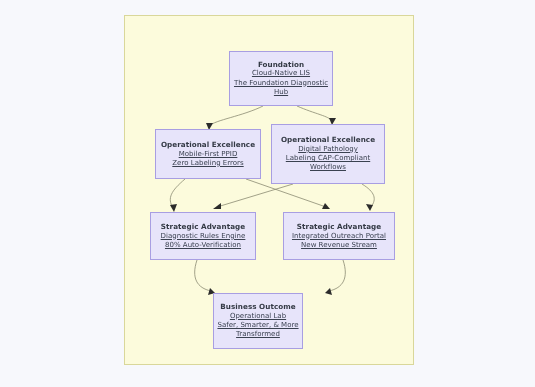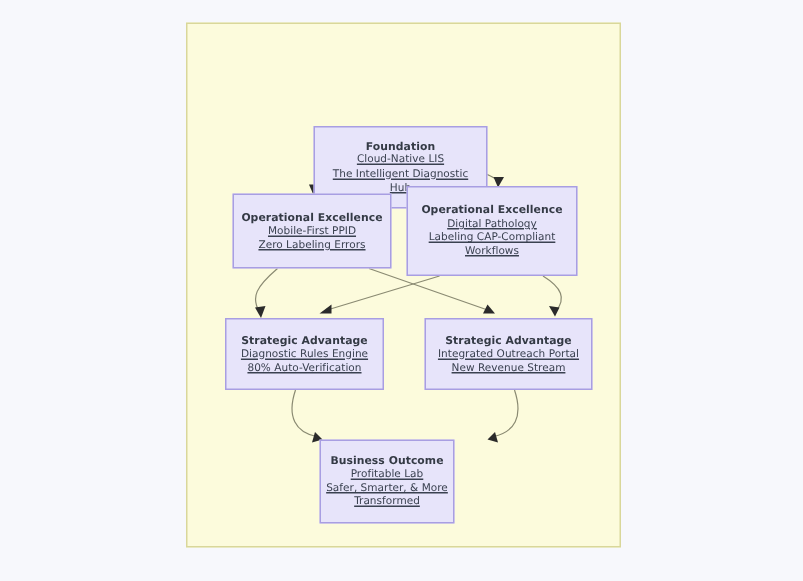--- a/index.html
+++ b/index.html
@@ -42,21 +42,21 @@
     letter-spacing:0.05px;
   }
   .node .line{
     font-size:7.0px;
     font-weight:normal;
     color:#3a4150;
     letter-spacing:0.02px;
     text-decoration:underline;
   }
   
-  #n-foundation{left:84px;top:35px;width:116px;height:55px;margin-top:33px;}
+  #n-foundation{left:104px;top:35px;width:104px;height:55px;}
   #n-opex-left{left:30px;top:113px;width:106px;height:50px;}
   #n-opex-right{left:146px;top:108px;width:114px;height:60px;}
   #n-strat-left{left:25px;top:196px;width:106px;height:48px;}
   #n-strat-right{left:158px;top:196px;width:112px;height:48px;}
   #n-outcome{left:88px;top:277px;width:90px;height:56px;}
   svg{overflow:visible;}
   .edge{
     fill:none;
     stroke:#8a8a72;
     stroke-width:0.8;
@@ -107,21 +107,21 @@
 
     <g>
       <path class="edge" d="M218,244 C224,262 218,272 204,275"></path>
       <polygon class="arrowhead" points="200,277 205,272 207,279"></polygon>
     </g>
   </svg>
 
   <div class="node" id="n-foundation">
     <div class="title">Foundation</div>
     <div class="line">Cloud-Native LIS</div>
-    <div class="line">The Intelligent Diagnostic</div>
+    <div class="line">The Foundation Diagnostic</div>
     <div class="line">Hub</div>
   </div>
 
   <div class="node" id="n-opex-left">
     <div class="title">Operational Excellence</div>
     <div class="line">Mobile-First PPID</div>
     <div class="line">Zero Labeling Errors</div>
   </div>
 
   <div class="node" id="n-opex-right">
@@ -138,18 +138,18 @@
   </div>
 
   <div class="node" id="n-strat-right">
     <div class="title">Strategic Advantage</div>
     <div class="line">Integrated Outreach Portal</div>
     <div class="line">New Revenue Stream</div>
   </div>
 
   <div class="node" id="n-outcome">
     <div class="title">Business Outcome</div>
-    <div class="line">Profitable Lab</div>
+    <div class="line">Operational Lab</div>
     <div class="line">Safer, Smarter, &amp; More</div>
     <div class="line">Transformed</div>
   </div>
 
 </div>
 
 </body></html>

